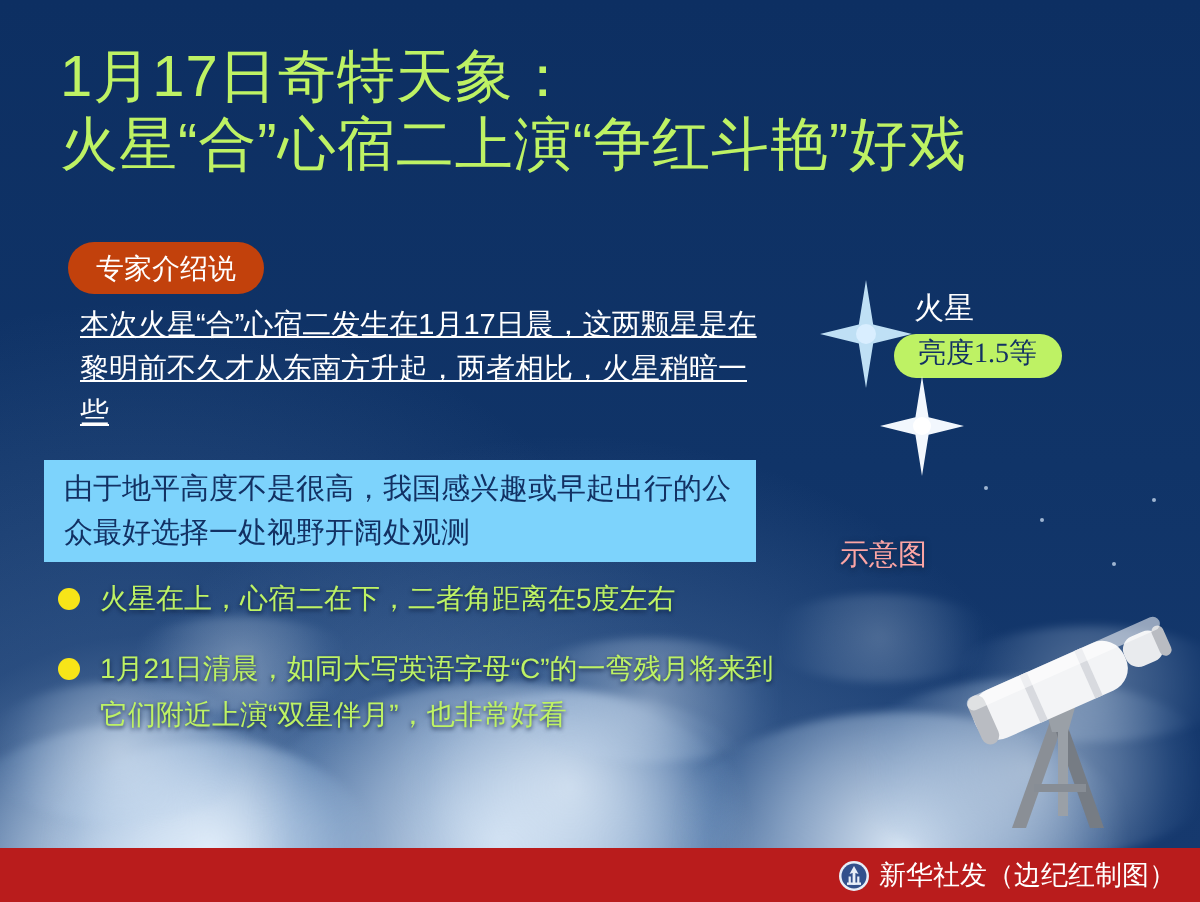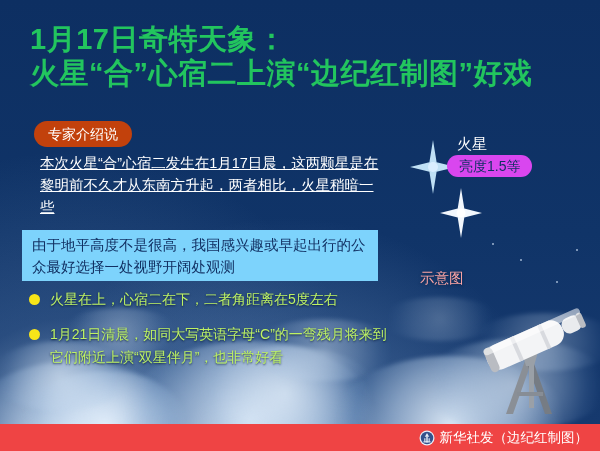--- a/index.html
+++ b/index.html
@@ -51,23 +51,23 @@
   }
 
   
   .title-block {
     position: absolute;
     left: 30px;
     top: 22px;
     width: 548px;
   }
   .title-line {
-    color: #22c55e;
+    color: #bef264;
     font-size: 29px;
-    font-weight: bold;
+    font-weight: normal;
     line-height: 34px;
     letter-spacing: 0.5px;
     white-space: nowrap;
   }
   .title-line.second { font-size: 29px; }
 
   
   .badge {
     position: absolute;
     left: 34px;
@@ -140,21 +140,21 @@
   .callout .name {
     color: #ffffff;
     font-size: 15px;
     line-height: 19px;
     font-weight: normal;
     margin-left: 10px;
     white-space: nowrap;
   }
   .callout .pill {
     display: inline-block;
-    background: #d946ef;
+    background: #bef264;
     color: #123163;
     font-size: 14px;
     line-height: 20px;
     padding: 1px 12px;
     border-radius: 12px;
     white-space: nowrap;
     margin-top: 2px;
   }
   .sparkle {
     position: absolute;
@@ -181,21 +181,21 @@
     width: 120px;
     height: 126px;
   }
 
   
   .footer {
     position: absolute;
     left: 0; right: 0;
     bottom: 0;
     height: 27px;
-    background: #ef4444;
+    background: #b91c1c;
     display: flex;
     align-items: center;
     justify-content: flex-end;
     padding-right: 12px;
   }
   .footer .credit {
     color: #ffffff;
     font-size: 13.5px;
     line-height: 18px;
     white-space: nowrap;
@@ -227,21 +227,21 @@
     <div class="cloud" style="left:380px; bottom:110px; width:120px; height:44px; opacity:.25;"></div>
 
     <div class="star-dot" style="left:520px; bottom:190px;"></div>
     <div class="star-dot" style="left:556px; bottom:168px;"></div>
     <div class="star-dot" style="left:492px; bottom:206px;"></div>
     <div class="star-dot" style="left:576px; bottom:200px;"></div>
   </div>
 
   <div class="title-block">
     <div class="title-line">1月17日奇特天象：</div>
-    <div class="title-line second">火星“合”心宿二上演“边纪红制图”好戏</div>
+    <div class="title-line second">火星“合”心宿二上演“争红斗艳”好戏</div>
   </div>
 
   <div class="badge">专家介绍说</div>
 
   <div class="intro">本次火星“合”心宿二发生在1月17日晨，这两颗星是在黎明前不久才从东南方升起，两者相比，火星稍暗一些</div>
 
   <div class="highlight">由于地平高度不是很高，我国感兴趣或早起出行的公众最好选择一处视野开阔处观测</div>
 
   <div class="bullets">
     <div class="bullet">
@@ -253,21 +253,21 @@
       <span>1月21日清晨，如同大写英语字母“C”的一弯残月将来到它们附近上演“双星伴月”，也非常好看</span>
     </div>
   </div>
 
   <div class="sparkle" style="left:410px; top:140px;">
     <svg width="46" height="54" viewBox="0 0 46 54">
       <path d="M23 0 L26.6 22.2 L46 27 L26.6 31.8 L23 54 L19.4 31.8 L0 27 L19.4 22.2 Z" fill="#bfe0f5"></path>
       <circle cx="23" cy="27" r="5" fill="#d9eeff"></circle>
     </svg>
   </div>
-  <div class="callout" style="left:447px; top:134px;">
+  <div class="callout" style="left:447px; top:146px;font-family:Liberation Serif, serif;">
     <div class="name">火星</div>
     <div class="pill">亮度1.5等</div>
   </div>
 
   <div class="sparkle" style="left:440px; top:188px;">
     <svg width="42" height="50" viewBox="0 0 42 50">
       <path d="M21 0 L24.3 20.6 L42 25 L24.3 29.4 L21 50 L17.7 29.4 L0 25 L17.7 20.6 Z" fill="#f2f7fd"></path>
       <circle cx="21" cy="25" r="4.5" fill="#ffffff"></circle>
     </svg>
   </div>

